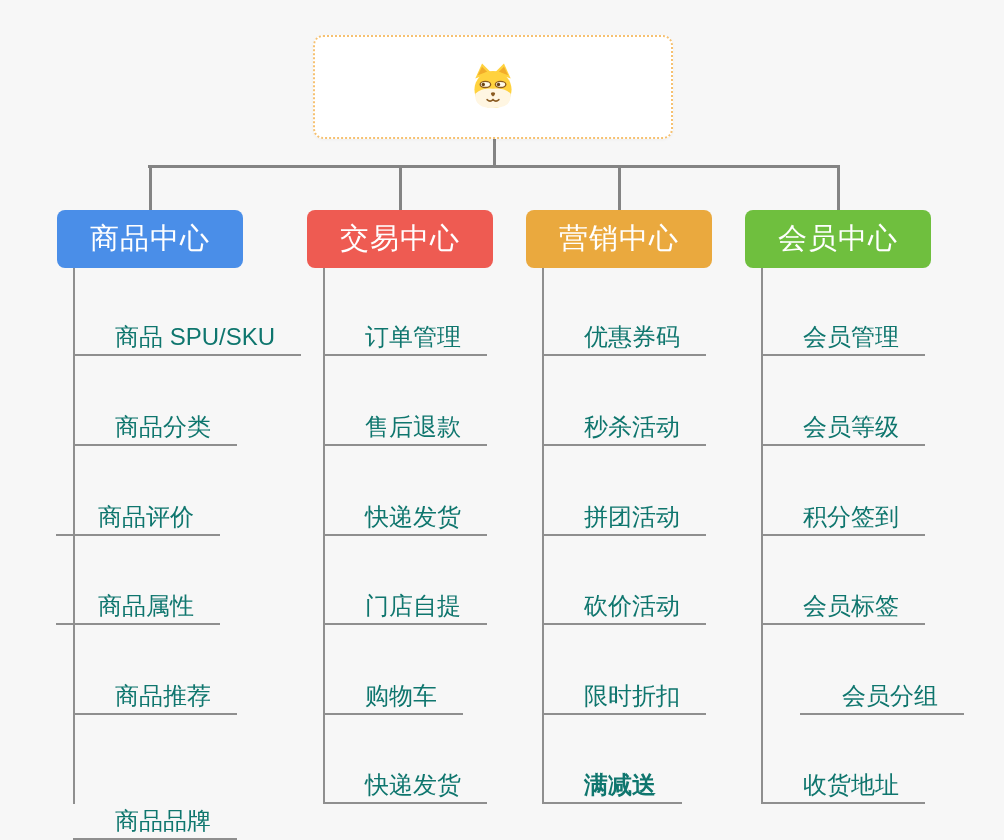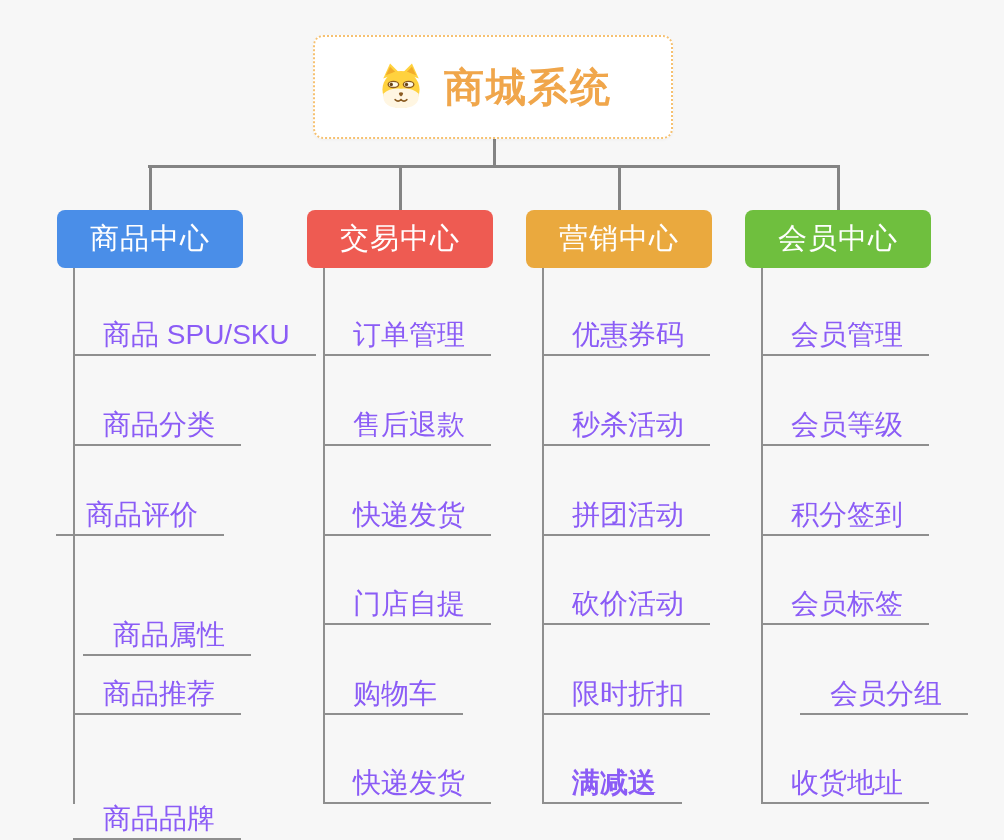--- a/index.html
+++ b/index.html
@@ -63,45 +63,45 @@
     position: absolute;
     width: 2px;
     top: 268px;
     background: #8f8f8f;
   }
   .leaf-item {
     position: absolute;
     height: 40px;
     display: flex;
     align-items: flex-end;
-    padding: 0 26px 5px 30px;
+    padding: 0 26px 5px 42px;
     border-bottom: 2px solid #8f8f8f;
-    font-size: 28px;
-    color: #8b5cf6;
+    font-size: 24px;
+    color: #0f766e;
     line-height: 1;
     white-space: nowrap;
     width: fit-content;
   }
 </style>
 </head>
 <body>
 
 <div class="canvas">
 
   <div class="connector trunk-v"></div>
   <div class="connector trunk-h"></div>
 
   <div id="branch-layer">
       <div class="connector drop-line" style="left: 148.5px;"></div>
       <div class="branch-node" style="left: 57px; background: rgb(74, 142, 232);">商品中心</div>
       <div class="leaf-line" style="left: 73px; height: 536px;"></div>
       <div class="leaf-item" style="left: 73px; top: 316px;">商品 SPU/SKU</div>
       <div class="leaf-item" style="left: 73px; top: 406px;">商品分类</div>
       <div class="leaf-item" style="left: 56px; top: 496px;">商品评价</div>
-      <div class="leaf-item" style="left: 83px; top: 585px; margin-top: 31px;">商品属性</div>
+      <div class="leaf-item" style="left: 56px; top: 585px;">商品属性</div>
       <div class="leaf-item" style="left: 73px; top: 675px;">商品推荐</div>
       <div class="leaf-item" style="left: 73px; top: 764px; margin-top: 36px;">商品品牌</div>
       <div class="connector drop-line" style="left: 398.5px;"></div>
       <div class="branch-node" style="left: 307px; background: rgb(238, 91, 82);">交易中心</div>
       <div class="leaf-line" style="left: 323px; height: 536px;"></div>
       <div class="leaf-item" style="left: 323px; top: 316px;">订单管理</div>
       <div class="leaf-item" style="left: 323px; top: 406px;">售后退款</div>
       <div class="leaf-item" style="left: 323px; top: 496px;">快递发货</div>
       <div class="leaf-item" style="left: 323px; top: 585px;">门店自提</div>
       <div class="leaf-item" style="left: 323px; top: 675px;">购物车</div>
@@ -136,16 +136,15 @@
         <circle cx="32" cy="33" r="22" fill="#ffd23e"></circle>
         <path d="M11,38 Q18,31 32,32 Q46,31 53,38 L53,41 Q53,55 32,55 Q11,55 11,41 Z" fill="#fff6e2"></path>
         <ellipse cx="23" cy="27" rx="6.2" ry="3.6" fill="#fffbe9" stroke="#8a5a20" stroke-width="1.6"></ellipse>
         <ellipse cx="41" cy="27" rx="6.2" ry="3.6" fill="#fffbe9" stroke="#8a5a20" stroke-width="1.6"></ellipse>
         <circle cx="20.5" cy="27" r="2" fill="#6b4416"></circle>
         <circle cx="38.5" cy="27" r="2" fill="#6b4416"></circle>
         <path d="M29.5,37 Q32,35.2 34.5,37 Q34.5,40.4 32,41.3 Q29.5,40.4 29.5,37 Z" fill="#8a5a20"></path>
         <path d="M25,45 Q28.5,48.5 32,45 Q35.5,48.5 39,45" fill="none" stroke="#8a5a20" stroke-width="1.8" stroke-linecap="round"></path>
       </svg>
     </span>
-    <span class="root-title">商城系统</span>
   </div>
 
 </div>
 
 </body></html>

